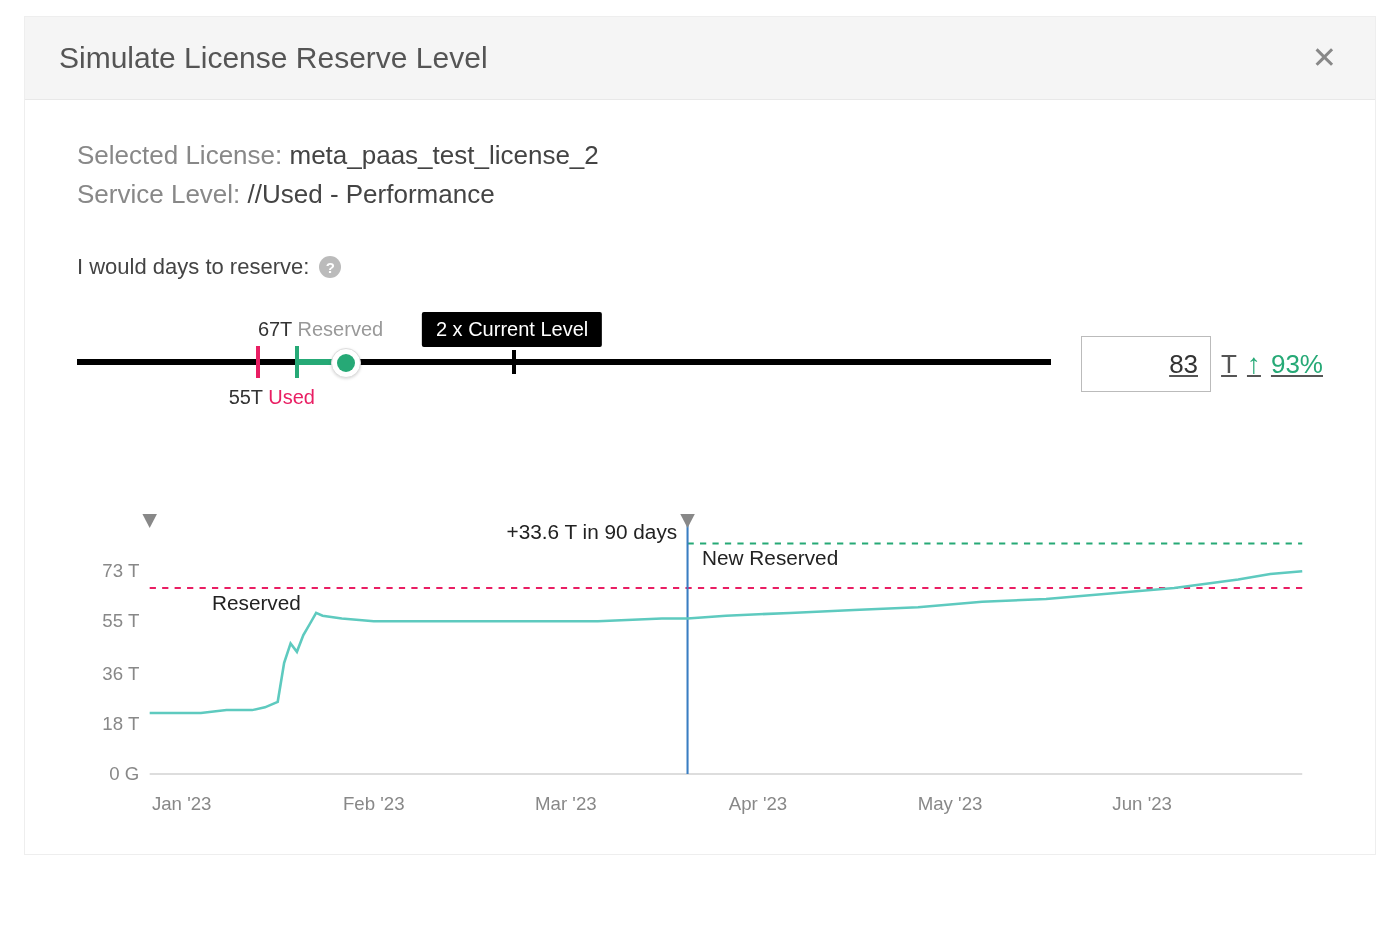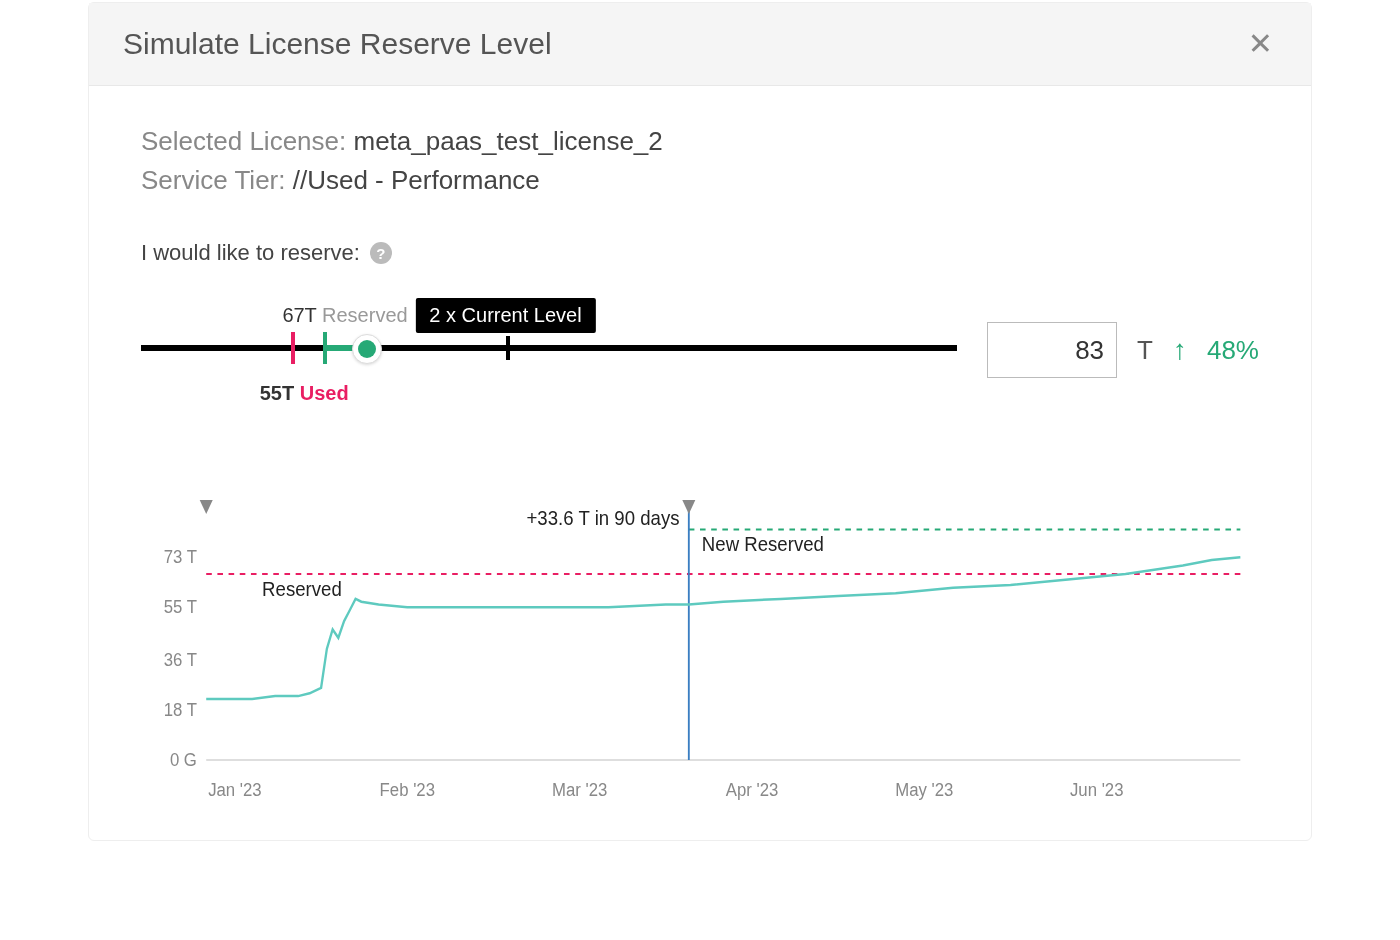--- a/index.html
+++ b/index.html
@@ -3,24 +3,24 @@
 <meta charset="utf-8">
 <style>
   * { box-sizing: border-box; }
   body {
     margin: 0;
     font-family: -apple-system, BlinkMacSystemFont, "Segoe UI", Helvetica, Arial, sans-serif;
     background: #fff;
     color: #333;
   }
   .panel {
-    width: 1224px;
-    margin: 2px auto;
+    width: 1352px;
+    margin: 16px auto;
     border: 1px solid #eee;
-    border-radius: 6px;
+    border-radius: 0;
     background: #fff;
   }
   .panel-header {
     display: flex;
     align-items: center;
     justify-content: space-between;
     background: #f5f5f5;
     border-bottom: 1px solid #e8e8e8;
     padding: 22px 34px;
   }
@@ -141,23 +141,24 @@
     background: #000000;
     color: #fff;
     font-size: 20px;
     padding: 6px 14px;
     border-radius: 2px;
   }
 
   .reserve-readout {
     display: flex;
     align-items: center;
-    gap: 20px;
+    gap: 10px;
     font-size: 26px;
     color: #555;
+    text-decoration: underline;
   }
   .reserve-input {
     width: 130px;
     height: 56px;
     border: 1px solid #bbb;
     font-size: 26px;
     text-align: right;
     padding: 0 12px;
     color: #333;
   }
@@ -196,46 +197,46 @@
     <div class="panel-title">Simulate License Reserve Level</div>
     <div class="close-btn">✕</div>
   </div>
 
   <div class="panel-body">
 
     <div class="meta-line">
       <span>Selected License: </span><span class="value">meta_paas_test_license_2</span>
     </div>
     <div class="meta-line">
-      <span>Service Tier: </span><span class="value">//Used - Performance</span>
+      <span>Service Level: </span><span class="value">//Used - Performance</span>
     </div>
 
     <div class="reserve-label-row">
-      <span>I would like to reserve:</span>
+      <span>I would days to reserve:</span>
       <span class="help-icon">?</span>
     </div>
 
     <div class="slider-row">
       <div class="slider-wrap" id="slider-wrap">
         <div class="slider-track"></div>
 
       <div class="slider-fill" style="left: 22.3333%; width: 5.33333%;"></div>
           <div class="slider-tick" style="left: 18.3333%;"></div>
           <div class="slider-tick reserved" style="left: 22.3333%;"></div>
           <div class="slider-tick plain" style="left: 44.6667%;"></div>
           <div class="slider-thumb" style="left: 27.6667%;"></div>
           <div class="slider-label" style="left: 25%; top: 14px;"><span class="num">67T</span> <span class="grey">Reserved</span></div>
-          <div class="slider-label" style="left: 20%; top: 92px; font-weight: bold;"><span class="num">55T</span> <span class="pink">Used</span></div>
+          <div class="slider-label" style="left: 20%; top: 82px;"><span class="num">55T</span> <span class="pink">Used</span></div>
           <div class="slider-chip" style="left: 44.6667%;">2 x Current Level</div>
         </div>
       <div class="reserve-readout">
         <input class="reserve-input" value="83" style="">
         <span>T</span>
         <span class="arrow-up">↑</span>
-        <span class="delta">48%</span>
+        <span class="delta">93%</span>
       </div>
     </div>
 
     <div class="chart-area">
       <svg id="chart-svg" class="chart-svg" viewBox="0 0 1200 320" preserveAspectRatio="none">
           <text x="60" y="276" text-anchor="end" class="axis-text">0 G</text>
           <text x="60" y="226" text-anchor="end" class="axis-text">18 T</text>
           <text x="60" y="176" text-anchor="end" class="axis-text">36 T</text>
           <text x="60" y="123.2222222222222" text-anchor="end" class="axis-text">55 T</text>
           <text x="60" y="73.22222222222223" text-anchor="end" class="axis-text">73 T</text>

